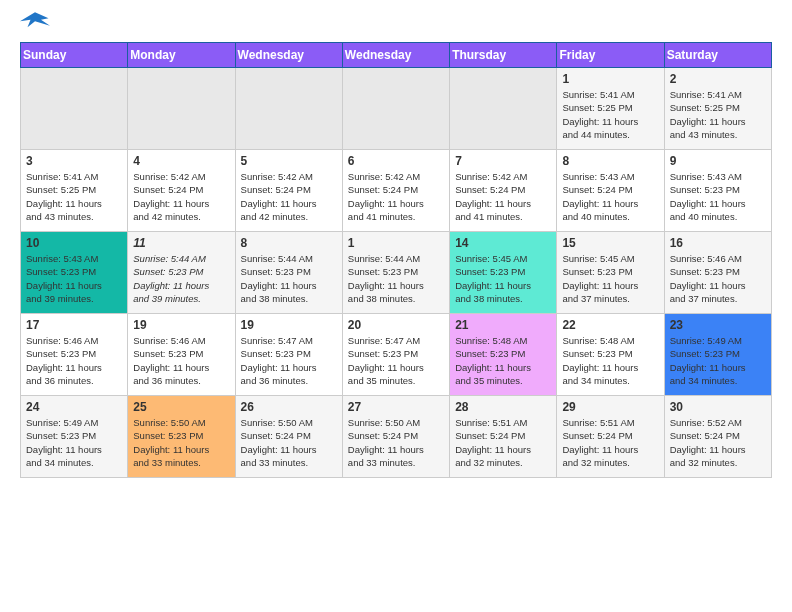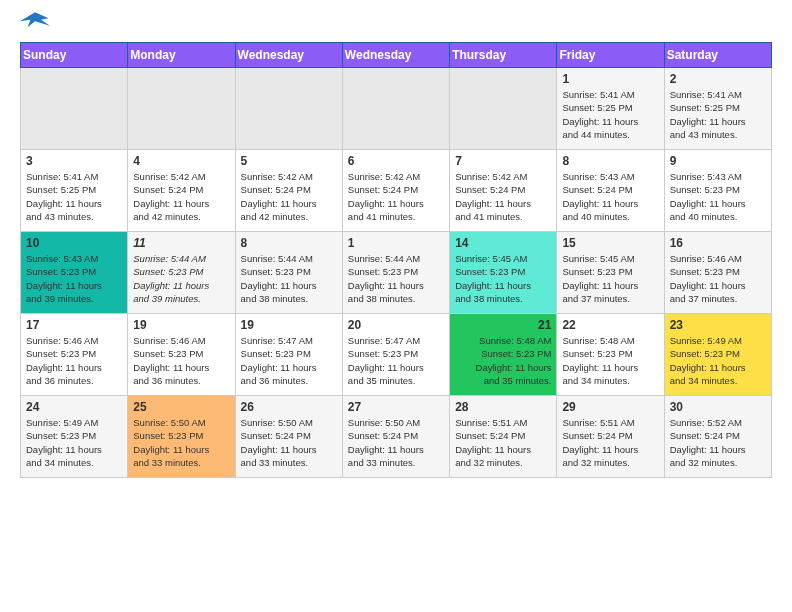--- a/index.html
+++ b/index.html
@@ -220,35 +220,35 @@
 Daylight: 11 hours
 and 36 minutes.</div>
           </td>
           <td style="background: rgb(255, 255, 255);">
             <span class="day-num">20</span>
             <div class="day-info" style="white-space: pre-line;">Sunrise: 5:47 AM
 Sunset: 5:23 PM
 Daylight: 11 hours
 and 35 minutes.</div>
           </td>
-          <td style="background: #22c55e; text-align: right;">
+          <td style="background: #f0abfc;">
             <span class="day-num">21</span>
             <div class="day-info" style="white-space: pre-line;">Sunrise: 5:48 AM
 Sunset: 5:23 PM
 Daylight: 11 hours
 and 35 minutes.</div>
           </td>
           <td style="background: rgb(255, 255, 255);">
             <span class="day-num">22</span>
             <div class="day-info" style="white-space: pre-line;">Sunrise: 5:48 AM
 Sunset: 5:23 PM
 Daylight: 11 hours
 and 34 minutes.</div>
           </td>
-          <td style="background: #fde047;">
+          <td style="background: #3b82f6;">
             <span class="day-num">23</span>
             <div class="day-info" style="white-space: pre-line;">Sunrise: 5:49 AM
 Sunset: 5:23 PM
 Daylight: 11 hours
 and 34 minutes.</div>
           </td>
         </tr>
         <tr>
           <td style="background: rgb(245, 245, 245);">
             <span class="day-num">24</span>

